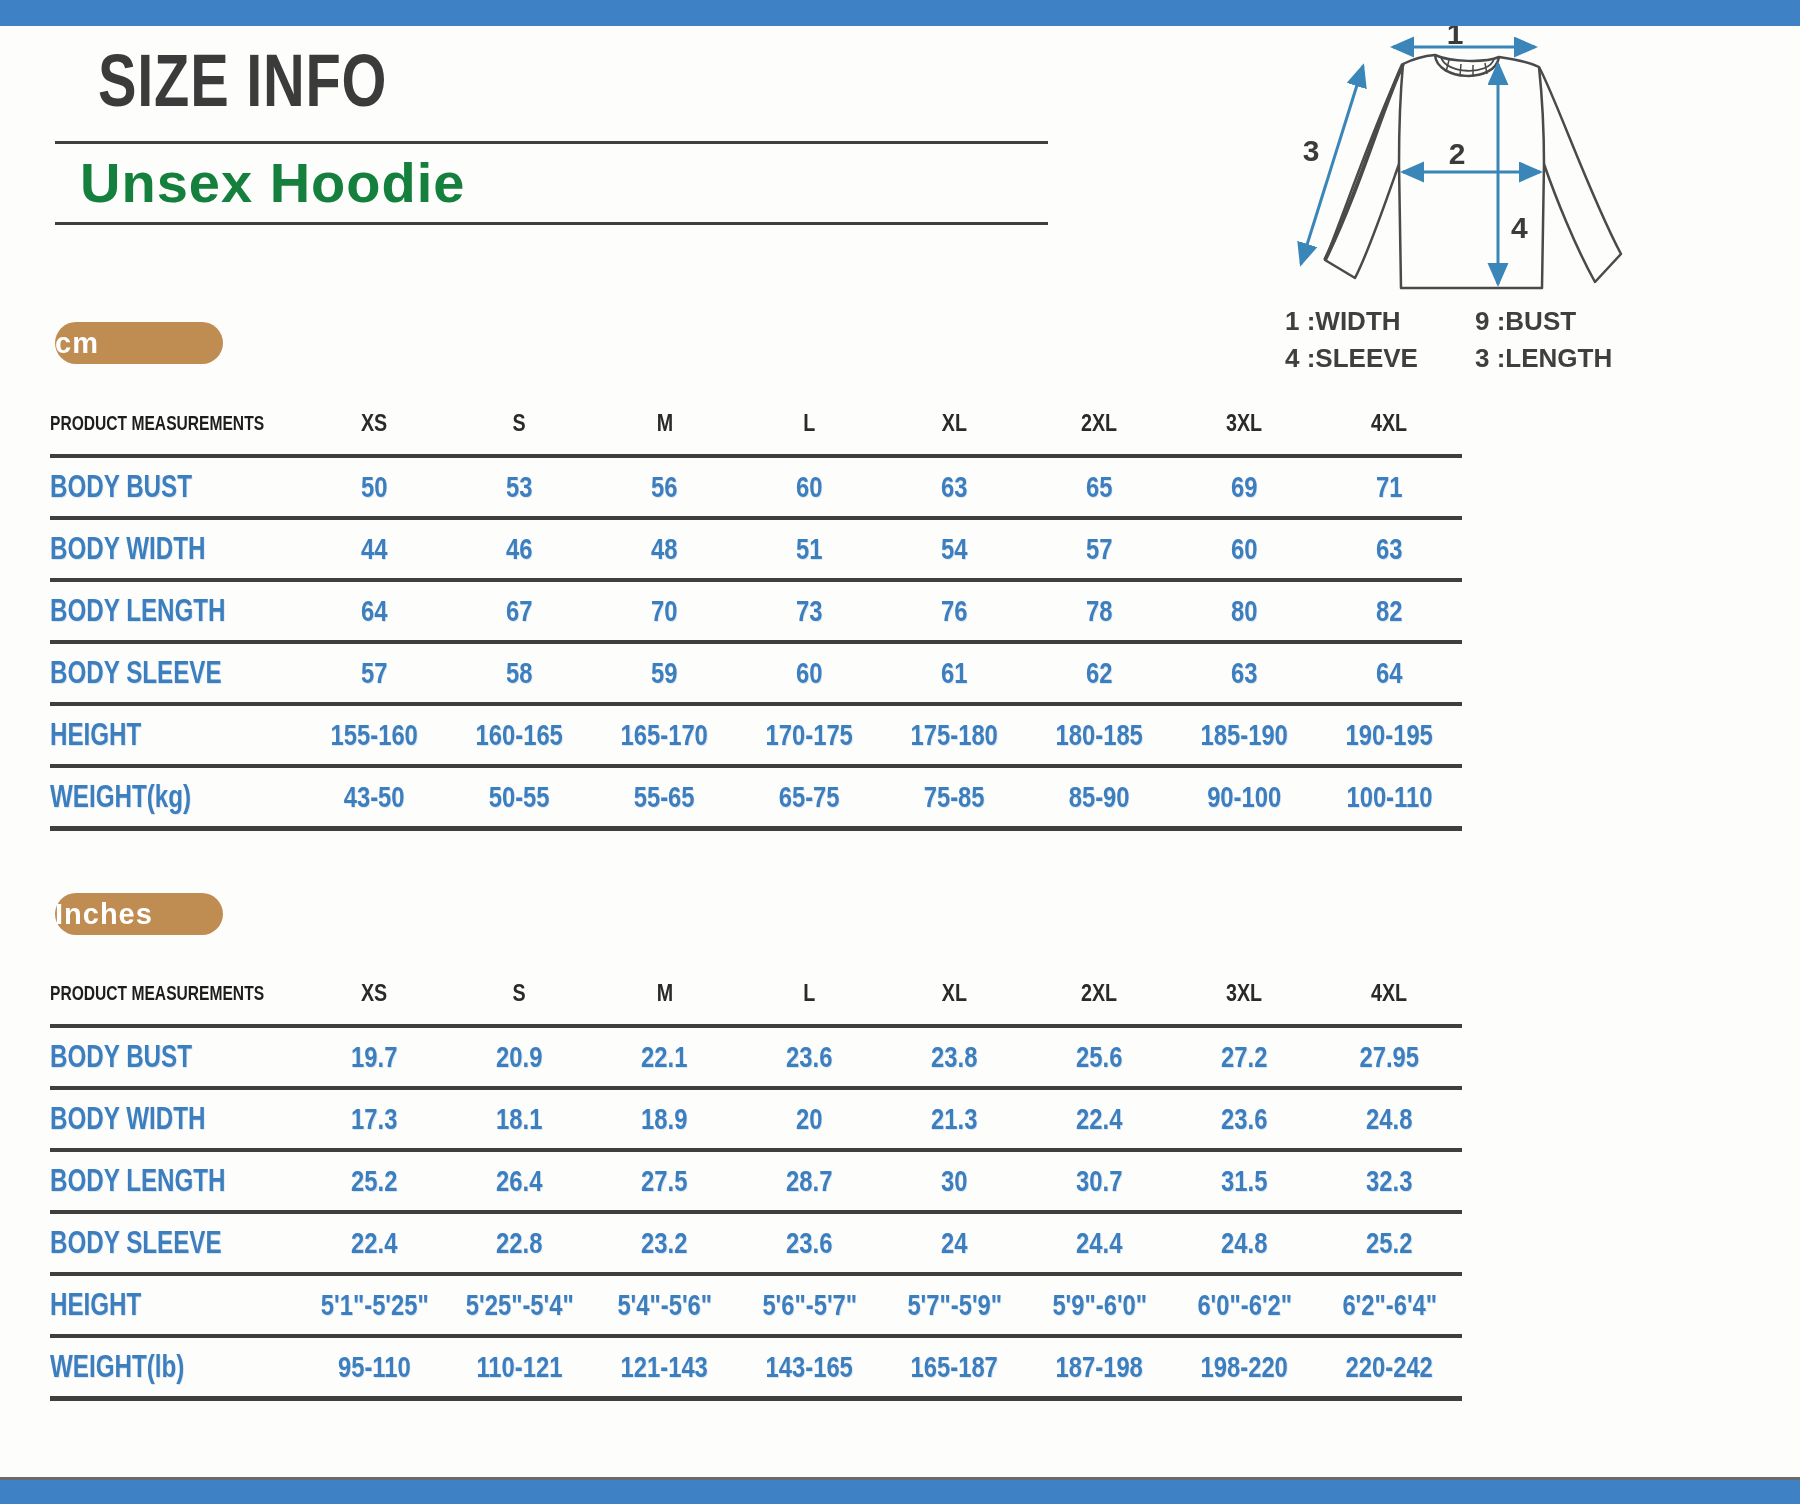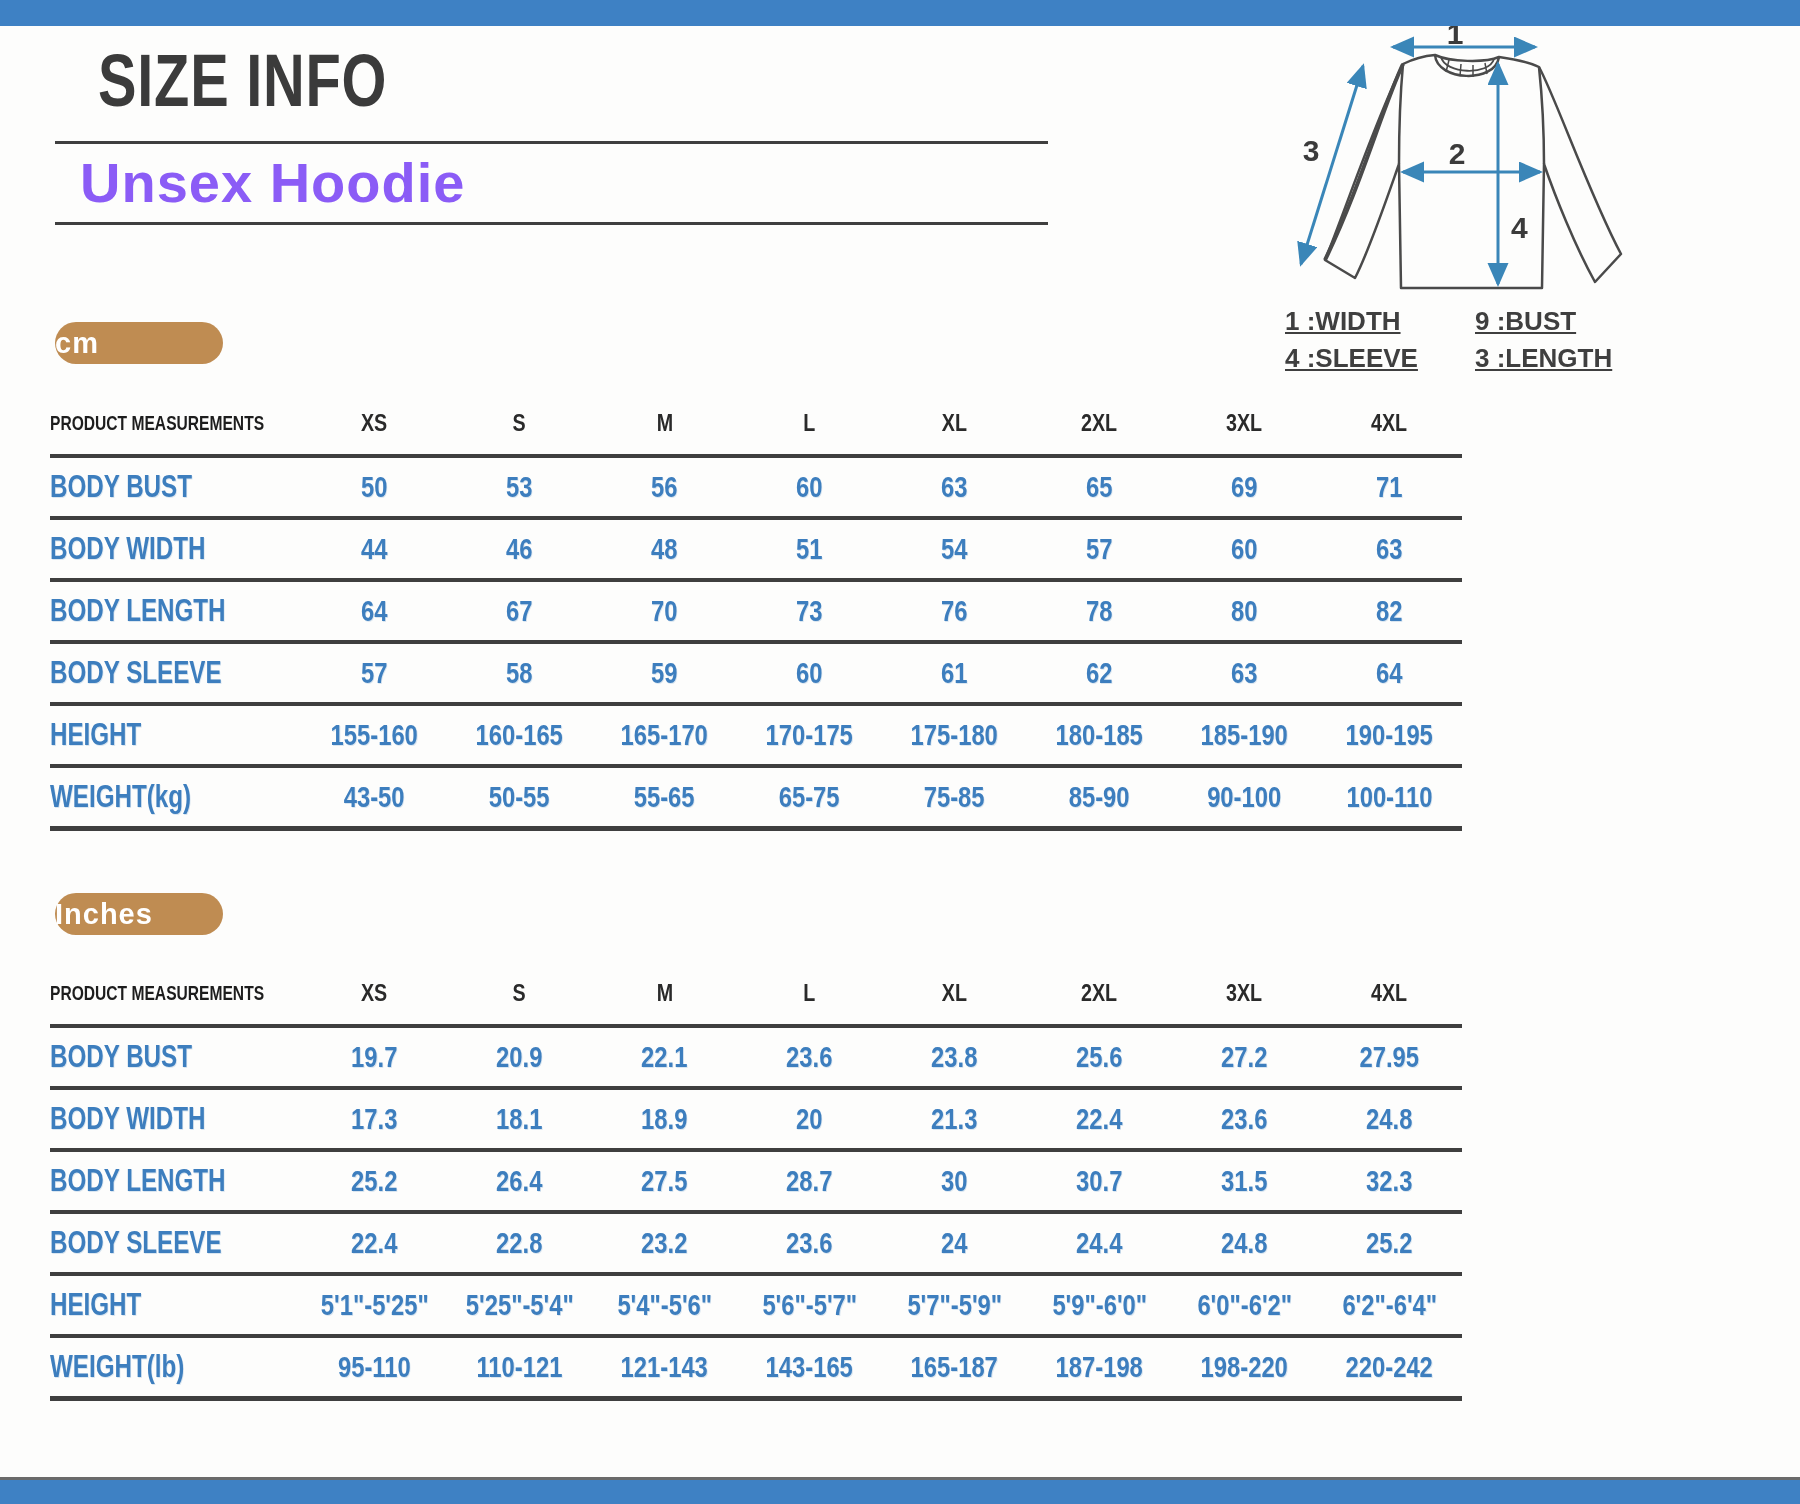--- a/index.html
+++ b/index.html
@@ -11,30 +11,30 @@
   .bottombar{position:absolute;left:0;bottom:0;width:1800px;height:24px;background:#3e81c4;border-top:3px solid #6a6a6a;}
 
   .page-title{
     position:absolute;left:62px;top:38px;font-size:74px;font-weight:700;color:#3b3b3b;
     letter-spacing:1px;white-space:nowrap;margin-left:36px;
   }
   .cond{display:inline-block;transform:scaleX(0.78);transform-origin:left center;}
   .cond-c{display:inline-block;transform:scaleX(0.82);transform-origin:center center;}
   .rule{position:absolute;height:3px;background:#3f3f3f;}
   .subtitle{
-    position:absolute;left:80px;top:150px;font-size:56px;font-weight:700;color:#8b5cf6;
+    position:absolute;left:80px;top:150px;font-size:56px;font-weight:700;color:#15803d;
     letter-spacing:1px;white-space:nowrap;
   }
 
   
   .diagram{position:absolute;left:1245px;top:26px;width:410px;height:290px;}
   .legend{
     position:absolute;left:1285px;top:306px;width:360px;
     display:grid;grid-template-columns:190px 170px;row-gap:6px;
-    font-size:26px;font-weight:700;color:#3f3f3f;white-space:nowrap;text-decoration:underline;
+    font-size:26px;font-weight:700;color:#3f3f3f;white-space:nowrap;
   }
 
   .badge{
     position:absolute;left:55px;width:168px;height:42px;border-radius:21px;
     background:#bf8c52;color:#fff;font-size:29px;font-weight:700;
     display:flex;align-items:center;letter-spacing:1px;
   }
   .badge-cm{top:322px;}
   .badge-in{top:893px;}
 

